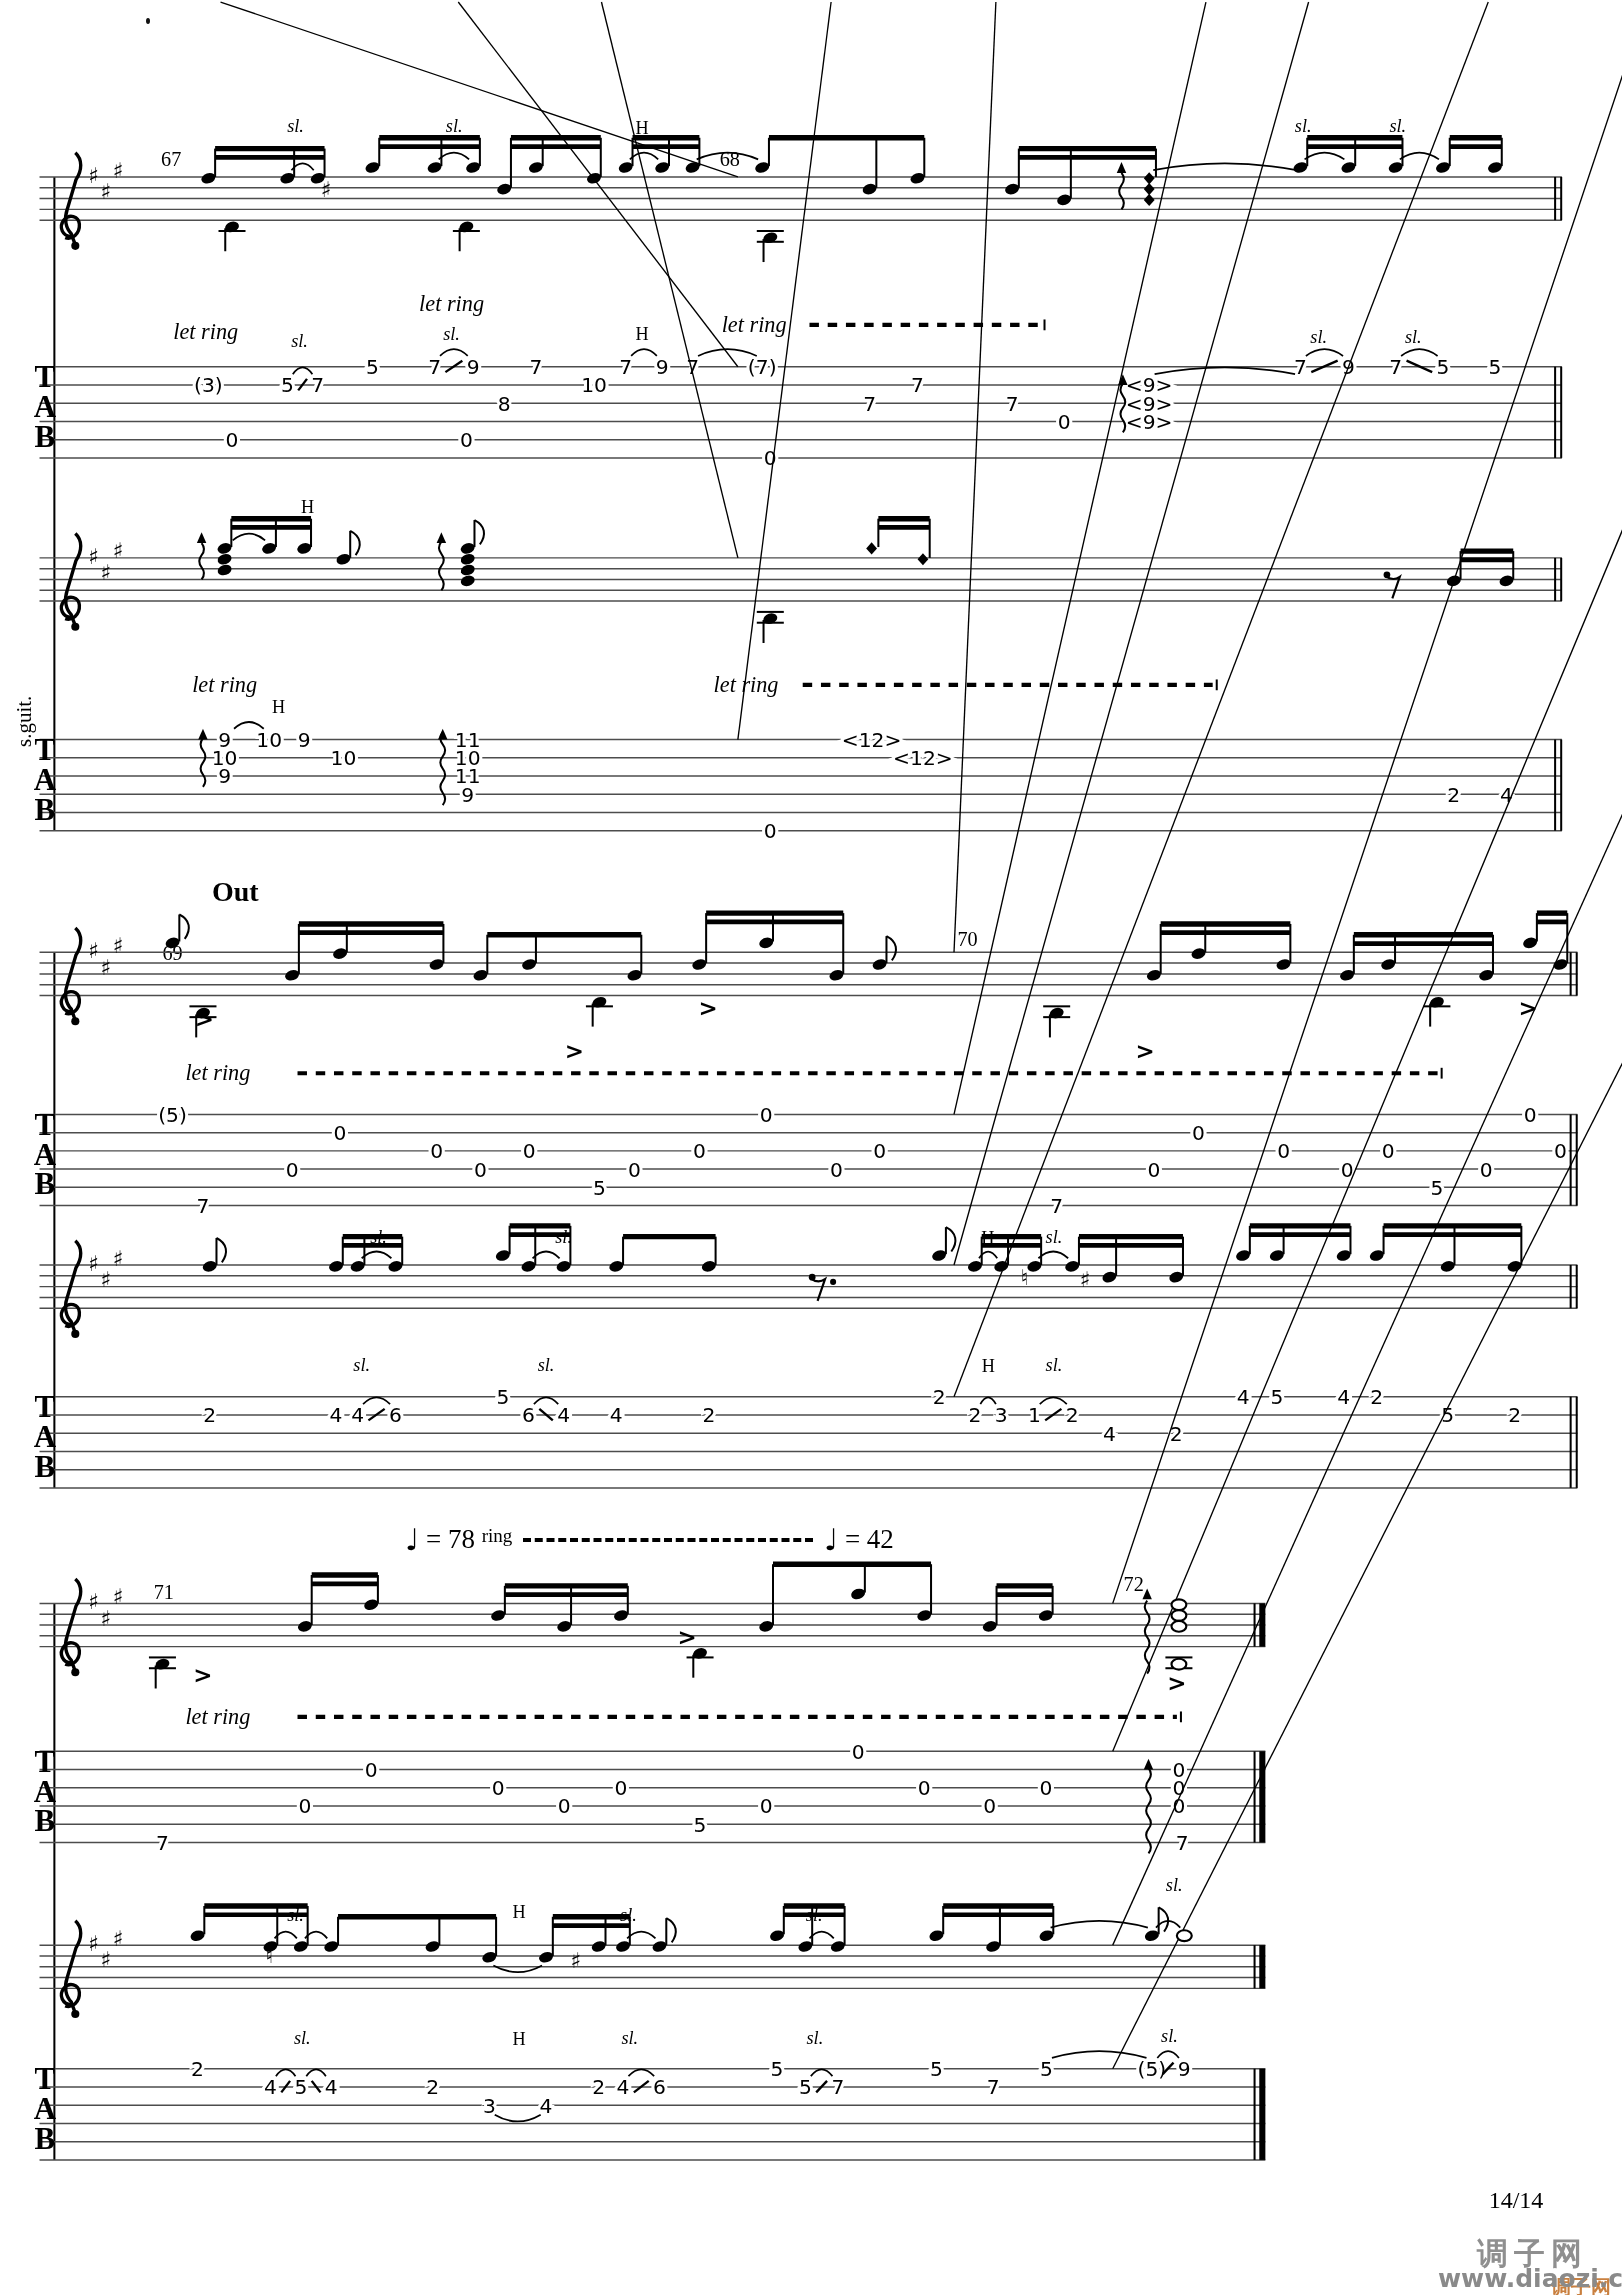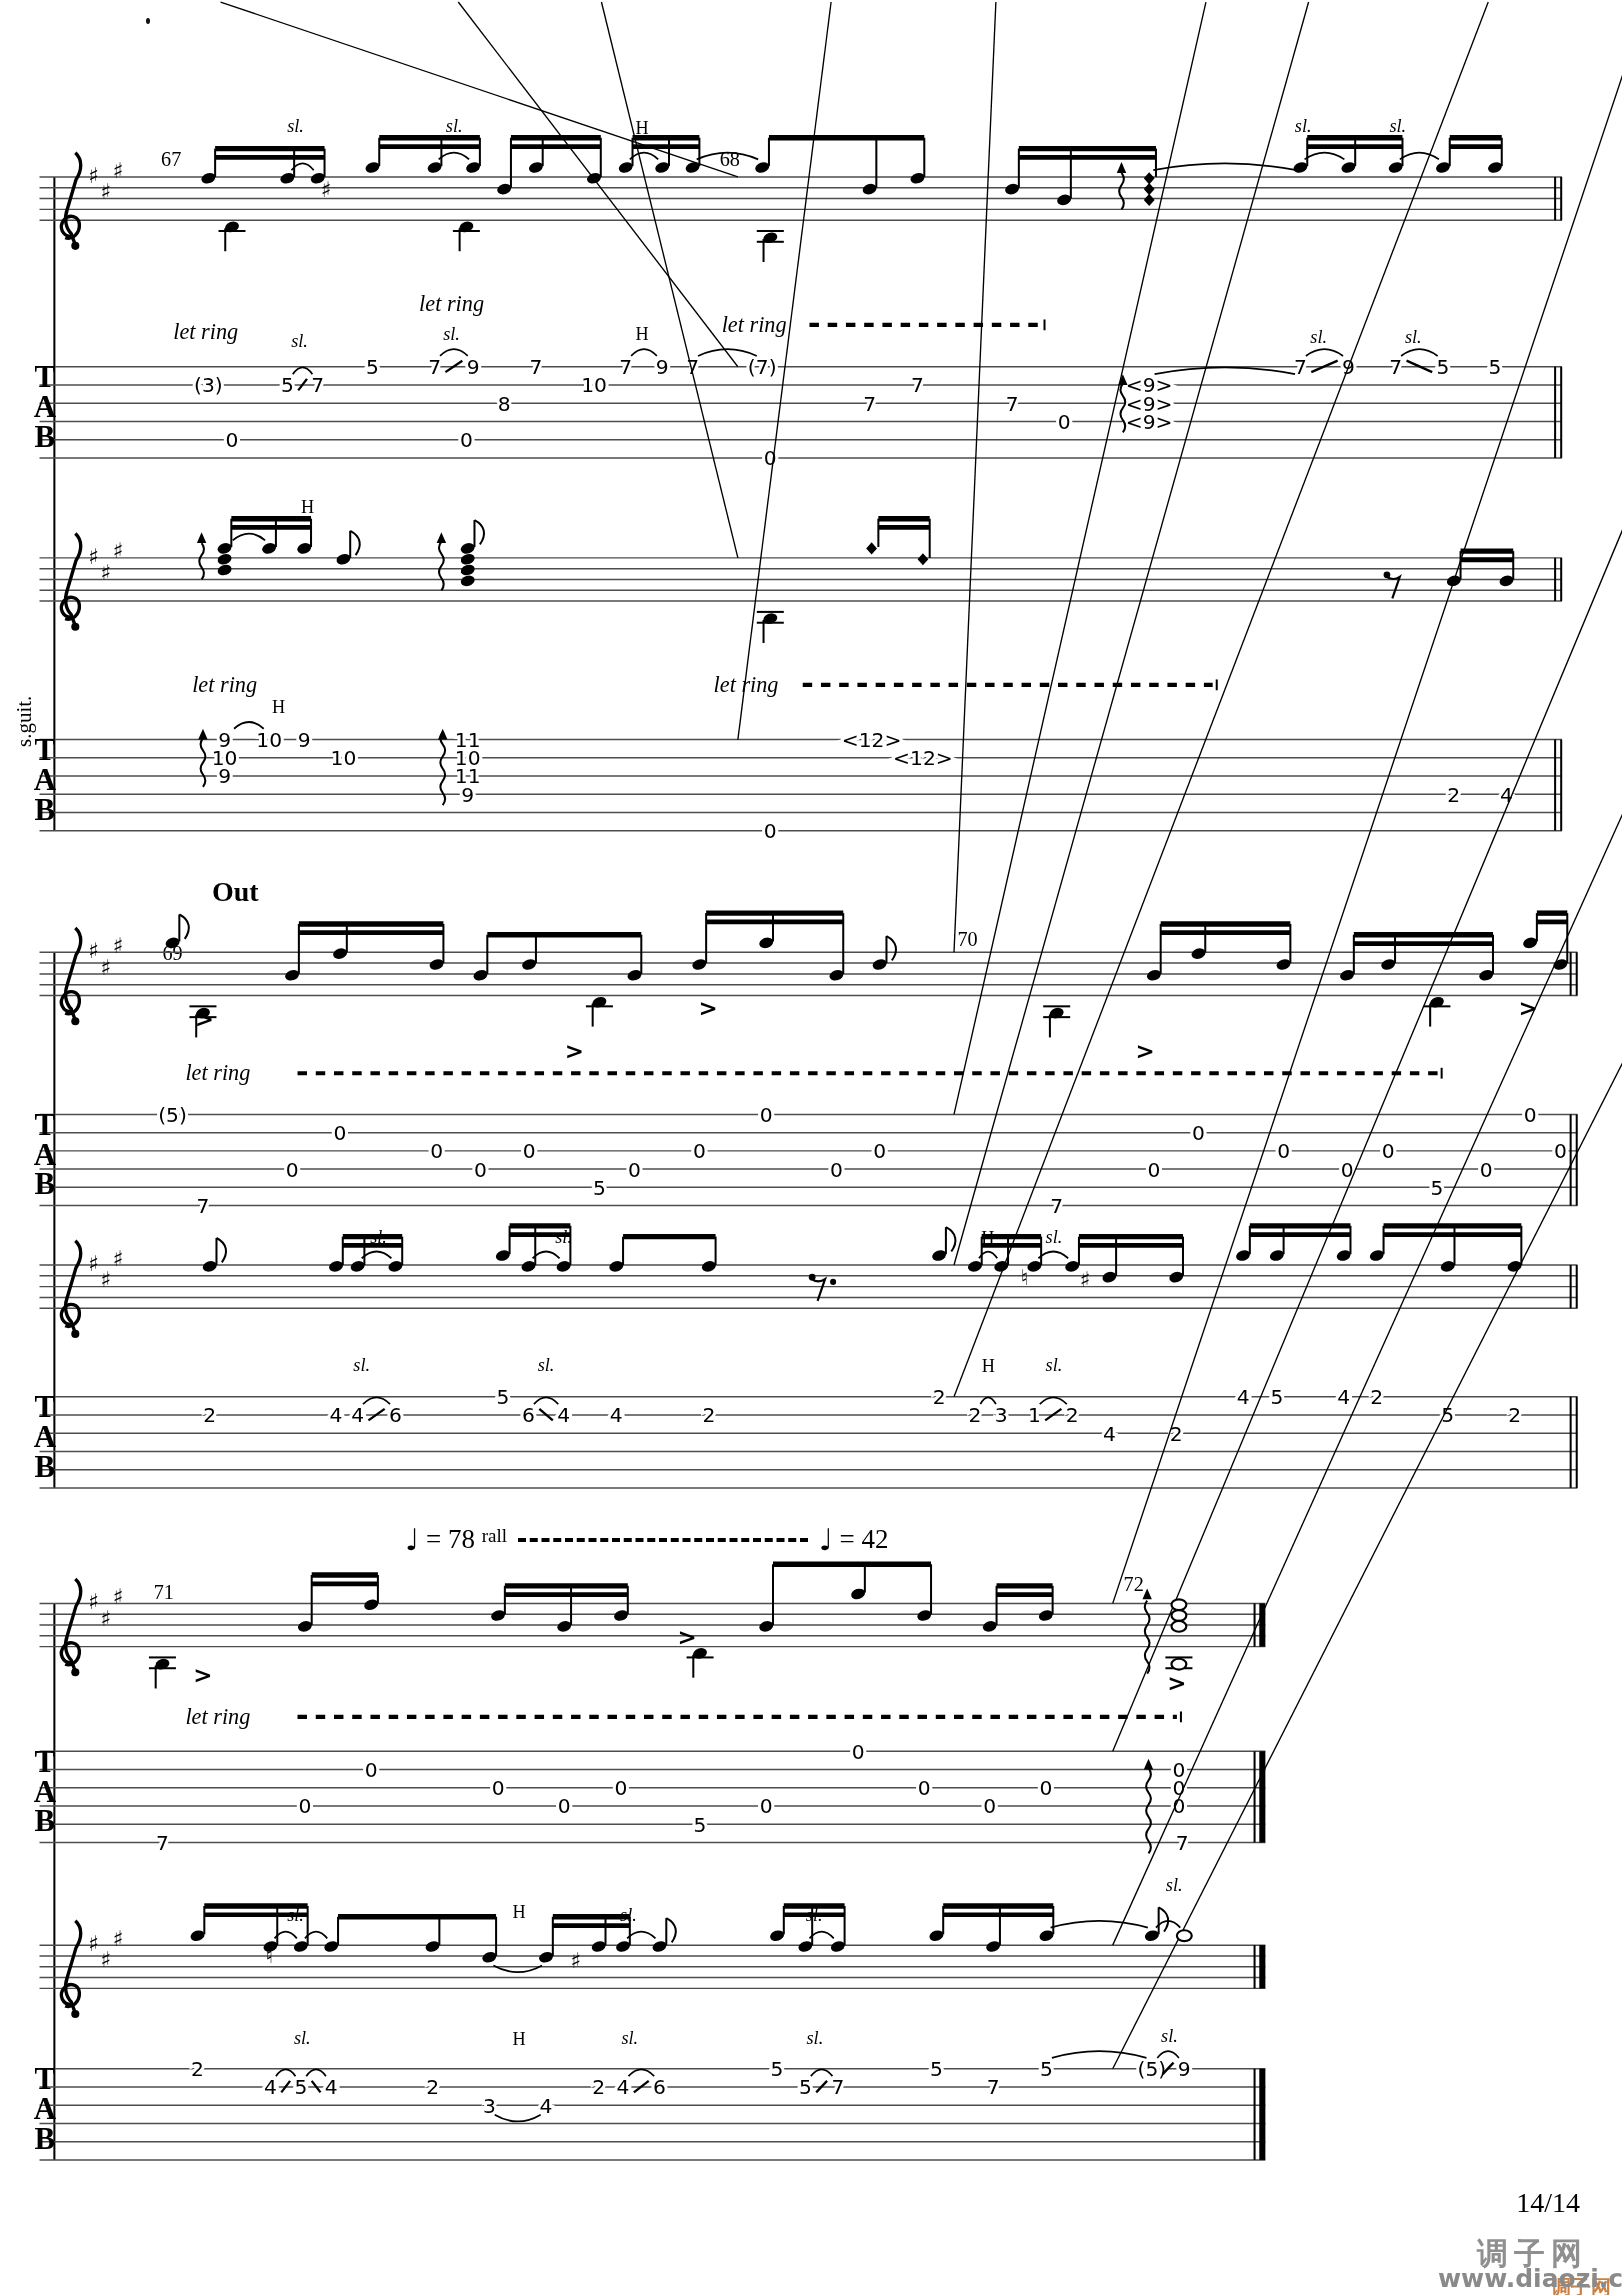--- a/index.html
+++ b/index.html
@@ -8,21 +8,21 @@
   #score{position:absolute;left:0;top:0;}
   .abs{position:absolute;}
   #speck{width:4px;height:6px;background:#111;border-radius:50%;}
   #out-label{font-weight:bold;font-size:28px;}
   #sguit-label{font-size:21px;transform:rotate(-90deg);transform-origin:left top;white-space:nowrap;}
   #tempo{display:flex;align-items:center;gap:6.8px;}
   #tempo .qnote{font-family:"DejaVu Sans",sans-serif;font-size:30px;line-height:1;}
   #tempo .bpm{font-weight:normal;font-size:27px;}
   #tempo .rall{font-size:19px;align-self:flex-start;margin-top:1.4px;}
   #tempo .dashes{width:290px;height:0;border-top:4px dashed #000;margin:0 4px;}
-  #page-num{font-size:28px;width:128px;text-align:right;}
+  #page-num{font-size:24px;width:128px;text-align:center;}
   .wm-cn{font-family:"DejaVu Sans",sans-serif;font-weight:bold;font-size:31px;color:#8f8f8f;letter-spacing:6px;z-index:2;}
   .wm-url{font-family:"DejaVu Sans",sans-serif;font-weight:bold;font-size:25px;color:#8a8a8a;z-index:2;}
   .wm-accent{font-family:"DejaVu Sans",sans-serif;font-weight:bold;font-size:20px;color:#c4732c;opacity:.9;z-index:1;}
 </style>
 </head>
 <body>
 
 <div id="page">
 
   <svg id="score" width="1623" height="2295" viewBox="0 0 2402 3398" xmlns="http://www.w3.org/2000/svg">
@@ -761,21 +761,21 @@
 
   <div id="speck" class="abs" style="left: 146px; top: 17.6px;"></div>
 
   <div id="out-label" class="abs" style="left: 172px; top: 876px; margin-left: 40px;">Out</div>
 
   <div id="sguit-label" class="abs" style="left: 12px; top: 747px;">s.guit.</div>
 
   <div id="tempo" class="abs" style="left: 405px; top: 1524px;">
     <span class="qnote">♩</span>
     <span class="bpm">= 78</span>
-    <span class="rall">rall</span>
+    <span class="rall">ring</span>
     <span class="dashes"></span>
     <span class="qnote">♩</span>
     <span class="bpm">= 42</span>
   </div>
 
   <div id="page-num" class="abs" style="left: 1452px; top: 2187px;">14/14</div>
 
   <div class="abs wm-accent" style="left:1551px;top:2274px;">调子网</div>
   <div class="abs wm-cn" style="left:1477px;top:2233px;">调子网</div>
   <div class="abs wm-url" style="left:1438px;top:2264px;">www.diaozi.com</div>

